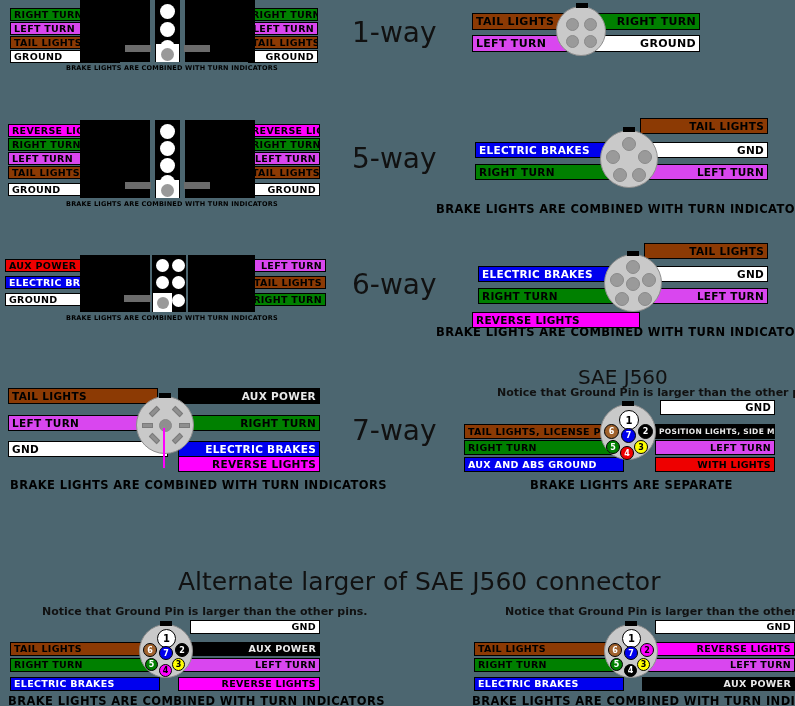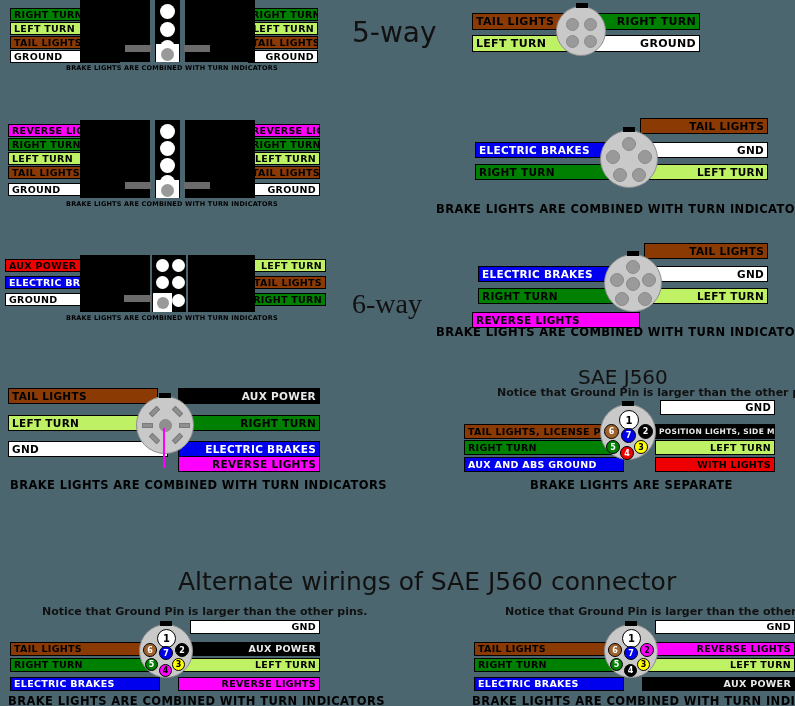--- a/index.html
+++ b/index.html
@@ -21,21 +21,21 @@
     letter-spacing:.3px;
     white-space:nowrap;overflow:hidden;
     font-family:"DejaVu Sans","Liberation Sans",sans-serif;
   }
   .wire span{display:block;padding:0 3px;}
   .wire.l span{text-align:left;}
   .wire.r span{text-align:right;}
 
   
   .w-green   {background:#008000;color:#000;}
-  .w-yellow  {background:#bef264;color:#000;}
+  .w-yellow  {background:#d946ef;color:#000;}
   .w-brown   {background:#8c3a04;color:#000;}
   .w-white   {background:#ffffff;color:#000;}
   .w-magenta {background:#ff00ff;color:#000;}
   .w-blue    {background:#0000ee;color:#fff;}
   .w-red     {background:#ee0000;color:#000;}
   .w-black   {background:#000000;color:#fff;}
 
   .w-magenta.dark span{color:#000;}
   .w-black span{color:#e9e9e9;}
   .w-blue span{color:#ffffff;}
@@ -152,21 +152,21 @@
       <div class="pin-circle" style="left:80px; top:22px; width:15px;height:15px;"></div>
       <div class="pin-circle" style="left:80px; top:40px; width:15px;height:15px;"></div>
       <div class="pin-sq" style="left:76px; top:44px; width:23px;height:18px;"></div>
       <div class="pin-gray" style="left:81px; top:48px; width:13px;height:13px;"></div>
       <div class="tab" style="left:45px; top:45px; width:26px;height:7px;"></div>
       <div class="tab" style="left:104px;top:45px; width:26px;height:7px;"></div>
     </div>
     <div class="cap cap-sm" style="left:66px;top:64px;"><span>BRAKE LIGHTS ARE COMBINED WITH TURN INDICATORS</span></div>
   </div>
 
-  <div class="waytitle" style="left:352px;top:16px;"><span>5-way</span></div>
+  <div class="waytitle" style="left:352px;top:16px;"><span>1-way</span></div>
 
   <div>
     <div class="wire l w-brown  big" style="left:472px;top:13px;width:115px;">
         <span>TAIL LIGHTS</span>
       </div>
     <div class="wire l w-yellow big" style="left:472px;top:35px;width:115px;">
         <span>LEFT TURN</span>
       </div>
     <div class="wire r w-green  big" style="left:575px;top:13px;width:125px;">
         <span>RIGHT TURN</span>
@@ -226,20 +226,21 @@
       <div class="pin-circle" style="left:80px;top:38px; width:15px;height:15px;"></div>
       <div class="pin-circle" style="left:80px;top:55px; width:15px;height:15px;"></div>
       <div class="pin-sq" style="left:76px;top:60px; width:23px;height:18px;"></div>
       <div class="pin-gray" style="left:81px;top:64px; width:13px;height:13px;"></div>
       <div class="tab" style="left:45px; top:62px;width:26px;height:7px;"></div>
       <div class="tab" style="left:104px;top:62px;width:26px;height:7px;"></div>
     </div>
     <div class="cap cap-sm" style="left:66px;top:200px;"><span>BRAKE LIGHTS ARE COMBINED WITH TURN INDICATORS</span></div>
   </div>
 
+  <div class="waytitle" style="left:352px;top:142px;"><span>5-way</span></div>
 
   <div>
     <div class="wire r w-brown big2" style="left:640px;top:118px;width:128px;">
         <span>TAIL LIGHTS</span>
       </div>
     <div class="wire l w-blue  big2" style="left:475px;top:142px;width:150px;">
         <span>ELECTRIC BRAKES</span>
       </div>
     <div class="wire l w-green big2" style="left:475px;top:164px;width:150px;">
         <span>RIGHT TURN</span>
@@ -292,21 +293,21 @@
       <div class="pin-circle" style="left:76px;top:21px;width:13px;height:13px;"></div>
       <div class="pin-circle" style="left:92px;top:21px;width:13px;height:13px;"></div>
       <div class="pin-sq" style="left:73px;top:38px;width:19px;height:19px;"></div>
       <div class="pin-gray" style="left:77px;top:42px;width:12px;height:12px;"></div>
       <div class="pin-circle" style="left:92px;top:39px;width:13px;height:13px;"></div>
       <div class="tab" style="left:44px;top:40px;width:27px;height:7px;"></div>
     </div>
     <div class="cap cap-sm" style="left:66px;top:314px;"><span>BRAKE LIGHTS ARE COMBINED WITH TURN INDICATORS</span></div>
   </div>
 
-  <div class="waytitle" style="left:352px;top:288px;font-family:Liberation Serif, serif;"><span>6-way</span></div>
+  <div class="waytitle" style="left:352px;top:268px;"><span>6-way</span></div>
 
   <div>
     <div class="wire r w-brown   big2" style="left:644px;top:243px;width:124px;">
         <span>TAIL LIGHTS</span>
       </div>
     <div class="wire l w-blue    big2" style="left:478px;top:266px;width:150px;">
         <span>ELECTRIC BRAKES</span>
       </div>
     <div class="wire l w-green   big2" style="left:478px;top:288px;width:150px;">
         <span>RIGHT TURN</span>
@@ -364,20 +365,21 @@
       <div class="blade" style="left:5px; top:26px;width:11px;height:5px;"></div>
       <div class="blade" style="left:42px;top:26px;width:11px;height:5px;"></div>
       <div class="blade" style="left:12px;top:39px;width:11px;height:5px;transform:rotate(45deg);"></div>
       <div class="blade" style="left:35px;top:39px;width:11px;height:5px;transform:rotate(-45deg);"></div>
       <div class="rpin" style="left:22px;top:22px;width:13px;height:13px;background:#8f8f8f;"></div>
     </div>
     <div class="lead" style="left:163px;top:428px;width:2px;height:40px;background:#ff00ff;"></div>
     <div class="cap cap-md" style="left:10px;top:478px;"><span>BRAKE LIGHTS ARE COMBINED WITH TURN INDICATORS</span></div>
   </div>
 
+  <div class="waytitle" style="left:352px;top:414px;"><span>7-way</span></div>
 
   <div>
     <div class="h-j560" style="left:578px;top:365px;"><span>SAE J560</span></div>
     <div class="note" style="left:497px;top:386px;"><span>Notice that Ground Pin is larger than the other pins.</span></div>
 
     <div class="wire r w-white" style="left:660px;top:400px;width:115px;height:15px;font-size:10px;line-height:13px;">
         <span>GND</span>
       </div>
 
     <div class="wire l w-brown" style="left:464px;top:424px;width:160px;height:15px;font-size:9.5px;line-height:13px;">
@@ -420,21 +422,21 @@
       <div class="jpin" style="left:3px; top:19px;width:15px;height:15px;background:#a0622d;color:#fff;">
           <span>6</span>
         </div>
       <div class="jpin" style="left:20px;top:23px;width:15px;height:15px;background:#0000ee;color:#fff;">
           <span>7</span>
         </div>
     </div>
     <div class="cap cap-md" style="left:530px;top:478px;"><span>BRAKE LIGHTS ARE SEPARATE</span></div>
   </div>
 
-  <div class="h-alt" style="left:178px;top:567px;"><span>Alternate wirings of SAE J560 connector</span></div>
+  <div class="h-alt" style="left:178px;top:567px;"><span>Alternate larger of SAE J560 connector</span></div>
 
   <div>
     <div class="note" style="left:42px;top:605px;"><span>Notice that Ground Pin is larger than the other pins.</span></div>
 
     <div class="wire r w-white" style="left:190px;top:620px;width:130px;height:14px;font-size:9.5px;line-height:12px;">
         <span>GND</span>
       </div>
 
     <div class="wire l w-brown" style="left:10px;top:642px;width:150px;height:14px;font-size:9.5px;line-height:12px;">
         <span>TAIL LIGHTS</span>

